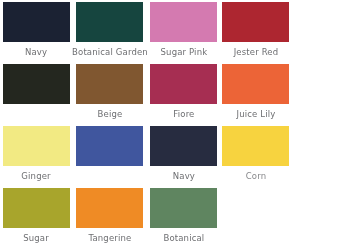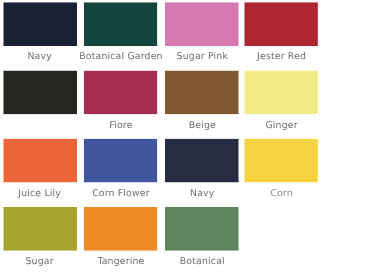--- a/index.html
+++ b/index.html
@@ -123,47 +123,46 @@
       </div>
       <div class="swatch-label">Jester Red</div>
     </div>
     <div class="swatch-cell">
       <div class="swatch-chip">
         <div class="swatch-body" style="--sw: #24271f;"></div>
       </div>
     </div>
     <div class="swatch-cell">
       <div class="swatch-chip">
+        <div class="swatch-body" style="--sw: #805730;"></div>
+      </div>
+      <div class="swatch-label">Beige</div>
+    </div>
+    <div class="swatch-cell">
+      <div class="swatch-chip">
         <div class="swatch-body" style="--sw: #a62e52;"></div>
       </div>
       <div class="swatch-label">Fiore</div>
     </div>
     <div class="swatch-cell">
       <div class="swatch-chip">
-        <div class="swatch-body" style="--sw: #805730;"></div>
+        <div class="swatch-body" style="--sw: #ec6437;"></div>
       </div>
-      <div class="swatch-label">Beige</div>
+      <div class="swatch-label">Juice Lily</div>
     </div>
     <div class="swatch-cell">
       <div class="swatch-chip">
         <div class="swatch-body" style="--sw: #f2ea83;"></div>
       </div>
       <div class="swatch-label">Ginger</div>
     </div>
     <div class="swatch-cell">
       <div class="swatch-chip">
-        <div class="swatch-body" style="--sw: #ec6437;"></div>
-      </div>
-      <div class="swatch-label">Juice Lily</div>
-    </div>
-    <div class="swatch-cell">
-      <div class="swatch-chip">
         <div class="swatch-body" style="--sw: #40569e;"></div>
       </div>
-      <div class="swatch-label">Corn Flower</div>
     </div>
     <div class="swatch-cell">
       <div class="swatch-chip">
         <div class="swatch-body" style="--sw: #272c40;"></div>
       </div>
       <div class="swatch-label">Navy</div>
     </div>
     <div class="swatch-cell">
       <div class="swatch-chip">
         <div class="swatch-body" style="--sw: #f7d33f;"></div>

